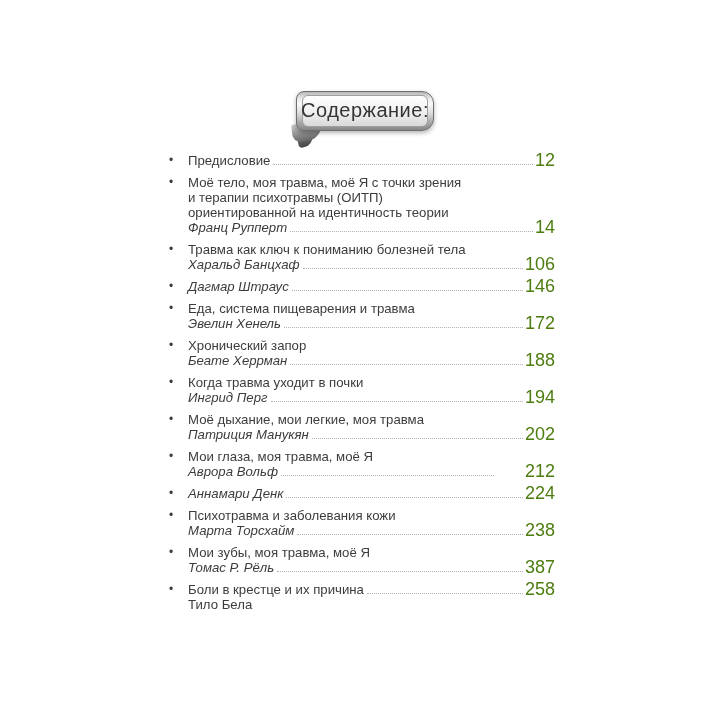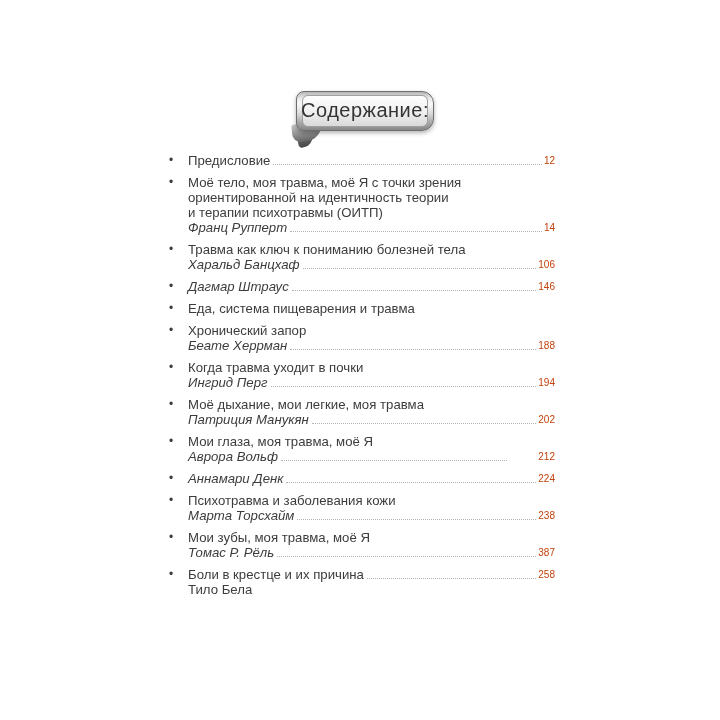--- a/index.html
+++ b/index.html
@@ -68,21 +68,21 @@
   }
   .line.italic{font-style:italic;}
   .leader{display:flex;align-items:flex-end;}
   .leader .t{flex:0 0 auto;}
   .dots{
     flex:1 1 auto;
     border-bottom:1.5px dotted #b2b2b2;
     margin:0 2px 3px 3px;
     min-width:8px;
   }
-  .pg{flex:0 0 auto;font-size:10px;line-height:15px;color:#c2410c;}
+  .pg{flex:0 0 auto;font-size:18px;line-height:15px;color:#4d7c0f;}
 </style>
 </head>
 <body>
 
 <div class="page">
 
   <div class="ribbon">
     <div class="ribbon-curl"></div>
     <div class="ribbon-curl-tip"></div>
     <div class="ribbon-inner">
@@ -99,22 +99,22 @@
             <span class="dots"></span>
             <span class="pg" style="font-style: normal;">12</span>
           </div>
         </div>
   </div>
 
   <div class="toc-item">
     <span class="bullet">•</span>
     <div class="entry-body">
           <div class="line">Моё тело, моя травма, моё Я с точки зрения</div>
+          <div class="line">и терапии психотравмы (ОИТП)</div>
           <div class="line">ориентированной на идентичность теории</div>
-          <div class="line">и терапии психотравмы (ОИТП)</div>
           <div class="line leader italic">
             <span class="t">Франц Рупперт</span>
             <span class="dots"></span>
             <span class="pg" style="font-style: normal;">14</span>
           </div>
         </div>
   </div>
 
   <div class="toc-item">
     <span class="bullet">•</span>
@@ -136,20 +136,25 @@
             <span class="dots"></span>
             <span class="pg" style="font-style: normal;">146</span>
           </div>
         </div>
   </div>
 
   <div class="toc-item">
     <span class="bullet">•</span>
     <div class="entry-body">
           <div class="line">Еда, система пищеварения и травма</div>
+          <div class="line leader italic">
+            <span class="t">Эвелин Хенель</span>
+            <span class="dots"></span>
+            <span class="pg" style="font-style: normal;">172</span>
+          </div>
         </div>
   </div>
 
   <div class="toc-item">
     <span class="bullet">•</span>
     <div class="entry-body">
           <div class="line">Хронический запор</div>
           <div class="line leader italic">
             <span class="t">Беате Херрман</span>
             <span class="dots"></span>

